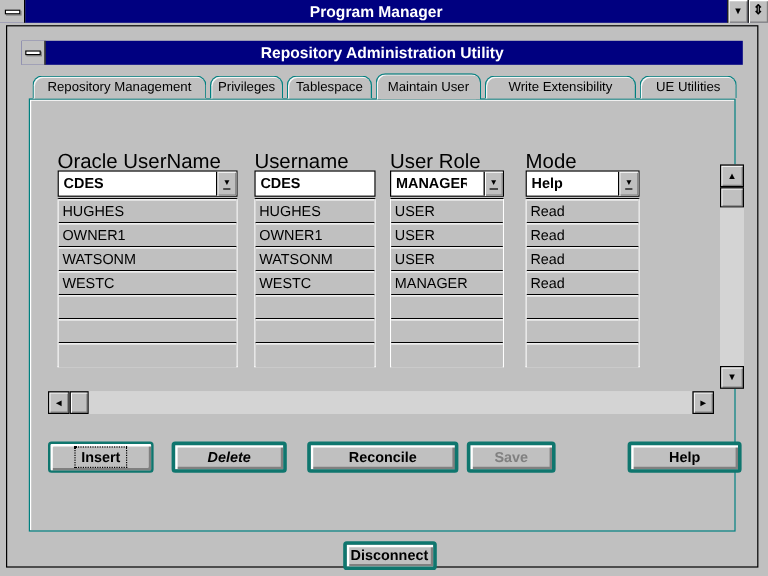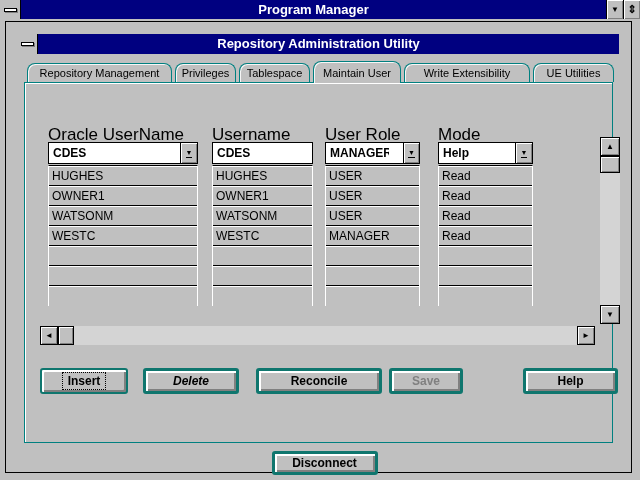--- a/index.html
+++ b/index.html
@@ -90,21 +90,21 @@
     display:flex;align-items:center;justify-content:center;
     font-weight:bold;font-size:12px;cursor:default;}
   .action-btn{position:absolute;top:285px;height:26px;}
   .btn-insert{left:15px;width:88px;border-width:2px;}
   .btn-insert .focus-rect{outline:1px dotted #000;padding:1px 5px;}
   .btn-delete{left:118px;width:96px;font-style:italic;}
   .btn-reconcile{left:231px;width:126px;}
   .btn-save{left:364px;width:74px;color:var(--disabled-text);}
   .btn-help{left:452px;width:95px;margin-left:46px;}
   .disconnect-row{height:37px;display:flex;align-items:center;justify-content:center;}
-  .btn-disconnect{width:106px;height:24px;margin-left:12px;margin-top:3px;}
+  .btn-disconnect{width:78px;height:24px;margin-left:12px;margin-top:3px;}
 </style>
 </head>
 <body>
 
 <div class="pm-titlebar">
   <div class="sysmenu">
     <div class="menu-dash"></div>
   </div>
   <div class="pm-title">Program Manager</div>
   <div class="pm-buttons">

